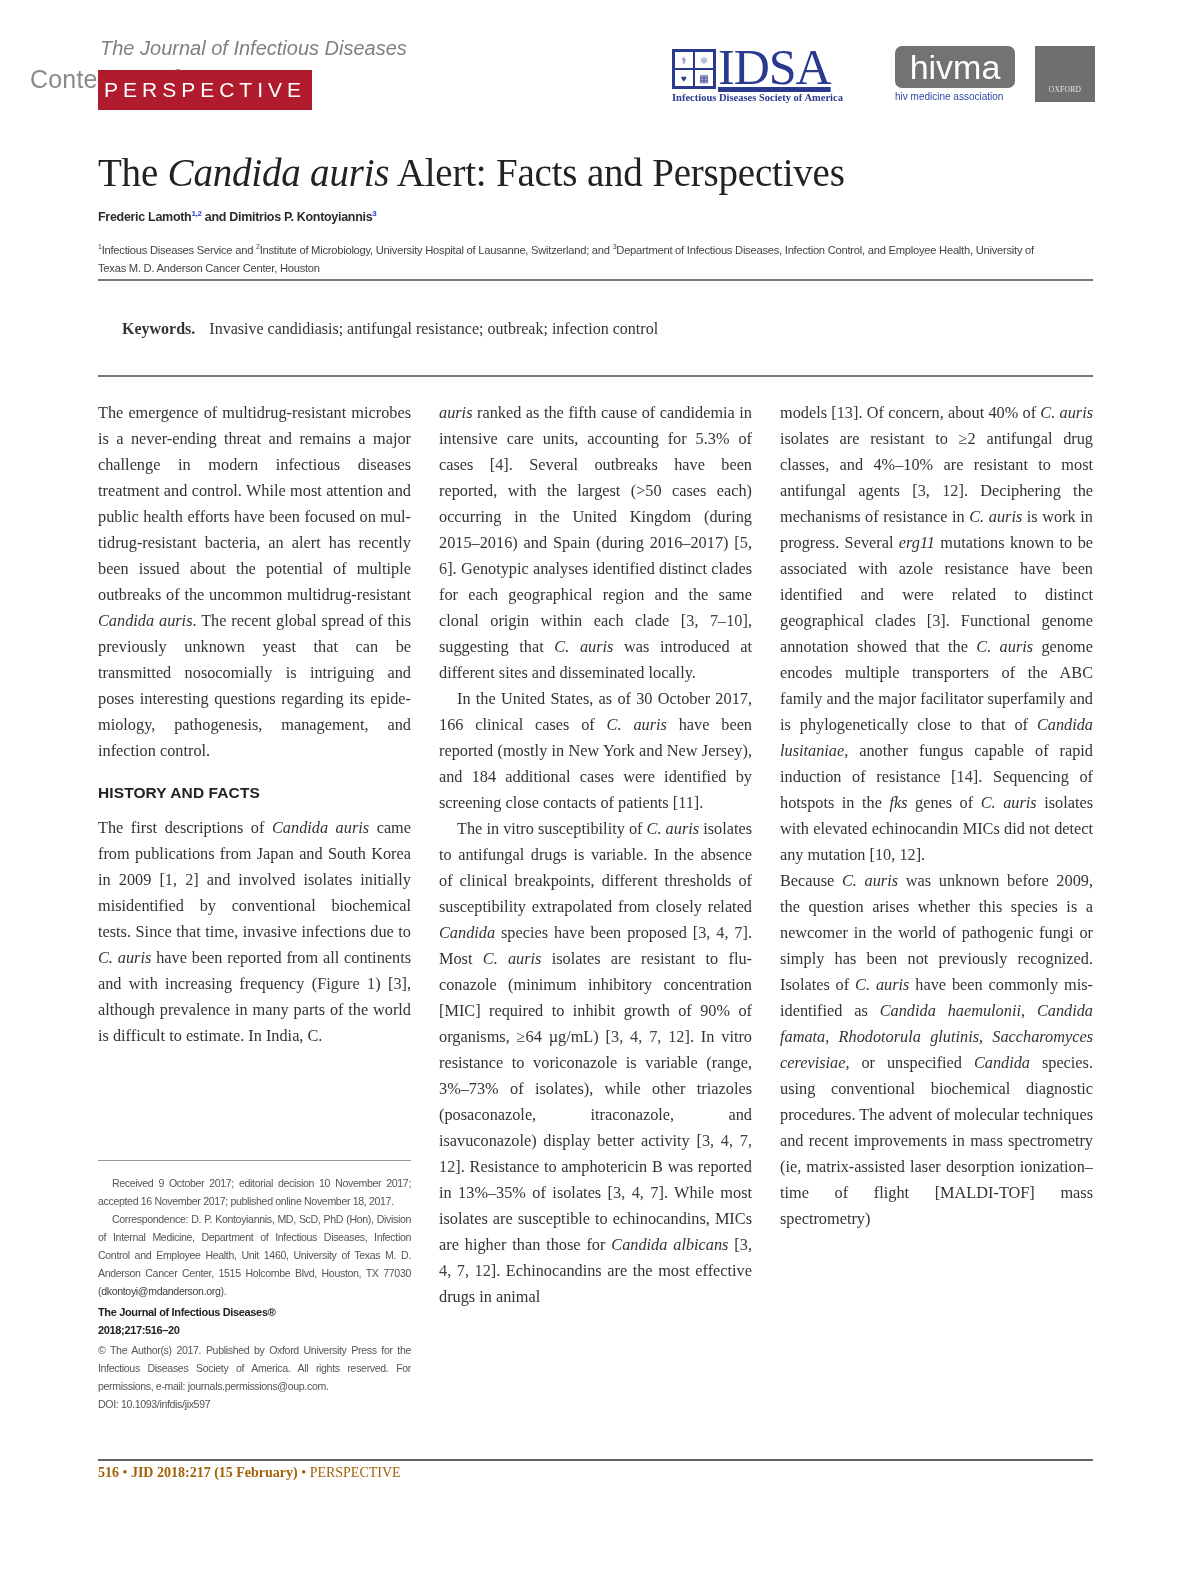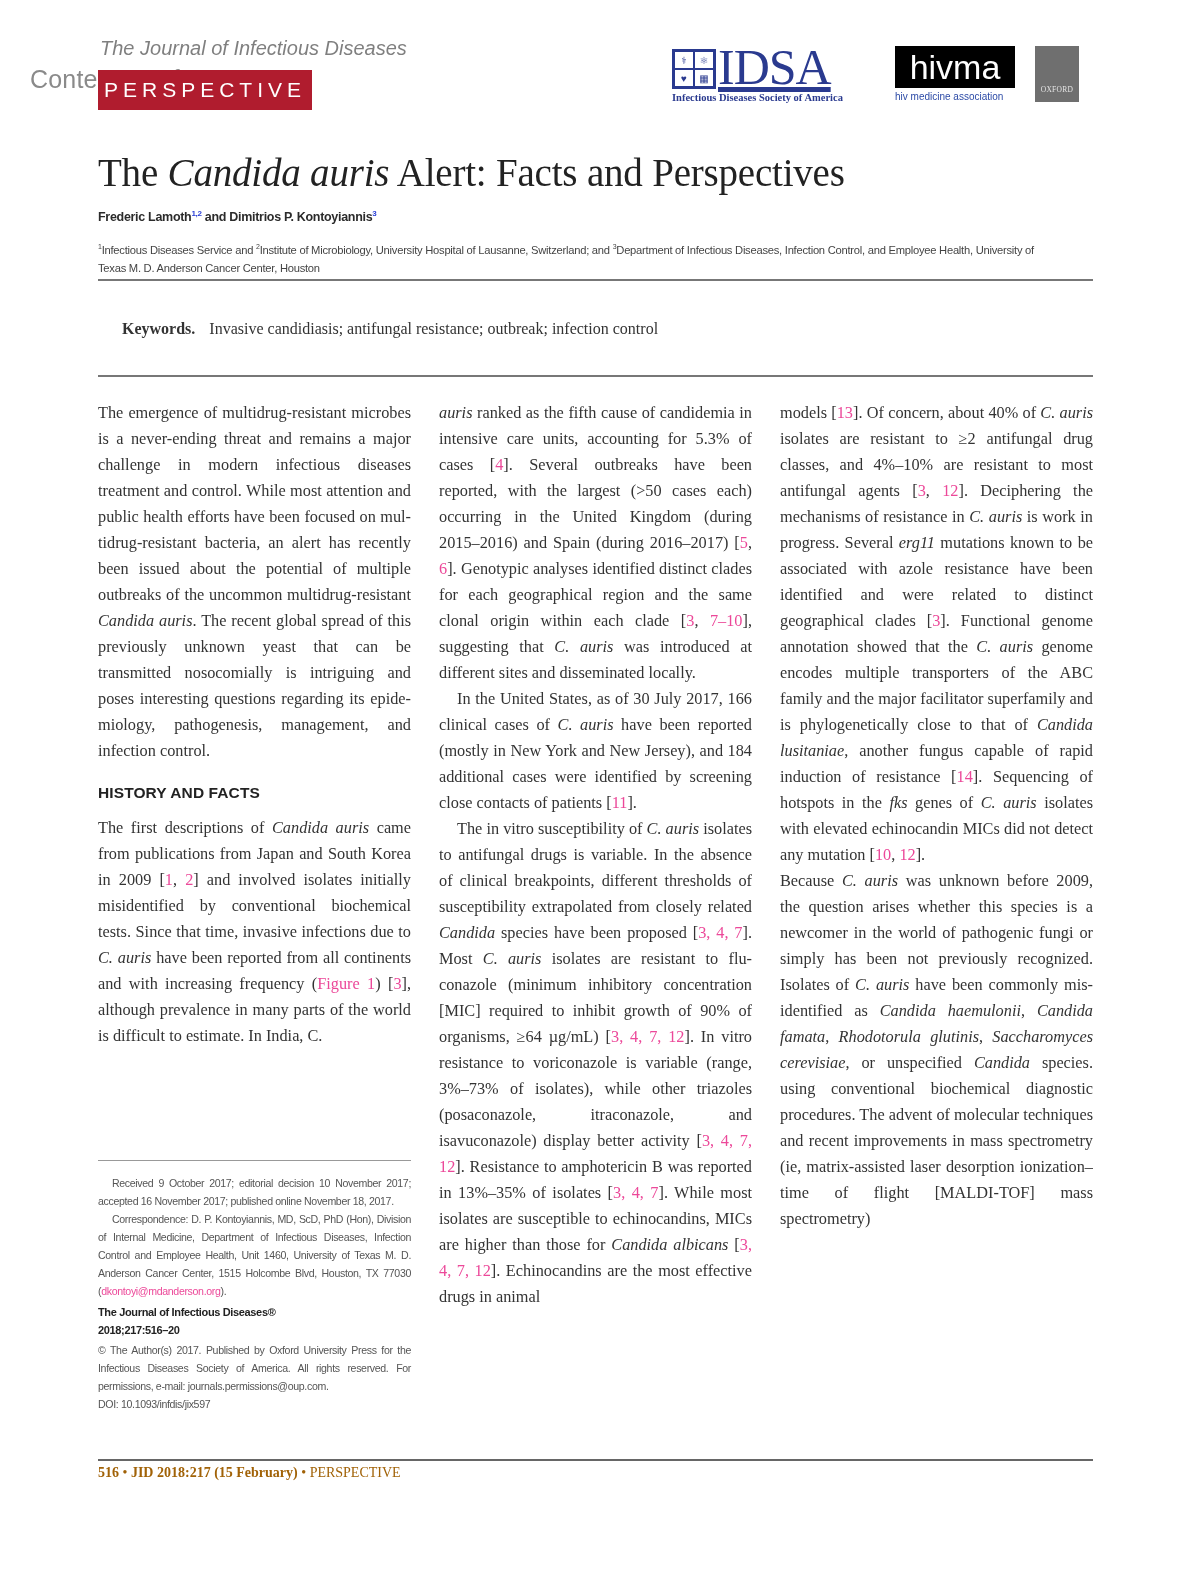--- a/index.html
+++ b/index.html
@@ -1,32 +1,32 @@
 <!DOCTYPE html>
 <html><head>
 <meta charset="utf-8">
 <style>
   html, body { margin:0; padding:0; background:#ffffff; }
   body { width:1200px; height:1580px; position:relative; overflow:hidden; color:#2b2b2b; }
-  a, .ref { color:#ec4899; text-decoration:none; }
+  a, .ref { color:#404040; text-decoration:none; }
 
   
   .watermark { position:absolute; left:30px; top:33px; font-family:"Liberation Sans",sans-serif; font-size:25px; color:#8a8a8a; letter-spacing:0.2px;margin-top:32px; }
   .journal-name { position:absolute; left:100px; top:37px; font-family:"Liberation Sans",sans-serif; font-style:italic; font-size:20px; color:#555; opacity:0.75; }
   .badge { position:absolute; left:98px; top:70px; width:214px; height:40px; background:#b01c2e; color:#fff; font-family:"Liberation Sans",sans-serif; font-size:21px; letter-spacing:5px; display:flex; align-items:center; justify-content:center; }
 
   .idsa { position:absolute; left:672px; top:45px; width:212px; height:62px; }
   .idsa .icon-box { position:absolute; left:0; top:4px; width:44px; height:40px; border:2px solid #2a3a8f; box-sizing:border-box; display:grid; grid-template-columns:1fr 1fr; grid-template-rows:1fr 1fr; }
   .idsa .icon-box span { border:1px solid #2a3a8f; font-size:10px; color:#2a3a8f; display:flex; align-items:center; justify-content:center; }
   .idsa .letters { position:absolute; left:46px; top:-4px; font-family:"Liberation Serif",serif; font-size:50px; color:#2a3a8f; letter-spacing:-1px; line-height:52px;text-decoration:underline; }
   .idsa .sub { position:absolute; left:0; top:47px; font-family:"Liberation Serif",serif; font-size:10.5px; color:#2a3a8f; white-space:nowrap; font-weight:bold; }
   .hivma { position:absolute; left:895px; top:46px; width:122px; height:58px; }
-  .hivma .box { width:120px; height:42px; background:#000000; border-radius:0; color:#fff; font-family:"Liberation Sans",sans-serif; font-size:34px; display:flex; align-items:center; justify-content:center; letter-spacing:0px; line-height:1; }
+  .hivma .box { width:120px; height:42px; background:#737373; border-radius:7px; color:#fff; font-family:"Liberation Sans",sans-serif; font-size:34px; display:flex; align-items:center; justify-content:center; letter-spacing:0px; line-height:1; }
   .hivma .sub { font-family:"Liberation Sans",sans-serif; font-size:10px; color:#2c4aa6; margin-top:3px; white-space:nowrap; }
-  .oxford { position:absolute; left:1035px; top:46px; width:44px; height:56px; background:#6f6f6f; color:#e5e5e5; font-family:"Liberation Serif",serif; font-size:7.5px; display:flex; align-items:flex-end; justify-content:center; padding-bottom:8px; box-sizing:border-box; letter-spacing:0.3px; }
+  .oxford { position:absolute; left:1035px; top:46px; width:60px; height:56px; background:#6f6f6f; color:#e5e5e5; font-family:"Liberation Serif",serif; font-size:7.5px; display:flex; align-items:flex-end; justify-content:center; padding-bottom:8px; box-sizing:border-box; letter-spacing:0.3px; }
 
   .title { position:absolute; left:98px; top:150px; font-family:"Liberation Serif",serif; font-size:39px; color:#222; white-space:nowrap; letter-spacing:-0.2px; }
   .authors { position:absolute; left:98px; top:209px; font-family:"Liberation Sans",sans-serif; font-size:12.5px; font-weight:bold; color:#2b2b2b; letter-spacing:-0.3px; }
   .authors sup { color:#2a3fd6; font-size:8px; }
   .affil { position:absolute; left:98px; top:238px; width:960px; font-family:"Liberation Sans",sans-serif; font-size:11.2px; line-height:18px; color:#444; letter-spacing:-0.25px; }
   .affil sup { font-size:7px; }
 
   .rule { position:absolute; left:98px; width:995px; height:2px; background:#777; }
   .keywords { position:absolute; left:98px; top:320px; font-family:"Liberation Serif",serif; font-size:16px; color:#333; white-space:nowrap;margin-left:24px; }
   .keywords b { margin-right:14px; }
@@ -99,21 +99,21 @@
   <p class="jid">
       <span>The Journal of Infectious Diseases®</span>
       <span>2018;217:516–20</span>
     </p>
   <p class="copy">© The Author(s) 2017. Published by Oxford University Press for the Infectious Diseases Society of America. All rights reserved. For permissions, e-mail: journals.permissions@oup.com.</p>
   <p class="copy">DOI: 10.1093/infdis/jix597</p>
 </div>
 
 <div class="col col2">
   <p><i>auris</i><span> ranked as the fifth cause of candi­demia in intensive care units, accounting for 5.3% of cases [</span><a class="ref">4</a><span>]. Several outbreaks have been reported, with the largest (&gt;50 cases each) occurring in the United Kingdom (during 2015–2016) and Spain (during 2016–2017) [</span><a class="ref">5</a><span>, </span><a class="ref">6</a><span>]. Genotypic analyses identified distinct clades for each geographical region and the same clonal origin within each clade [</span><a class="ref">3</a><span>, </span><a class="ref">7–10</a><span>], suggesting that </span><i>C. auris</i><span> was introduced at different sites and disseminated locally.</span></p>
-  <p class="indent"><span>In the United States, as of 30 July 2017, 166 clinical cases of </span><i>C. auris</i><span> have been reported (mostly in New York and New Jersey), and 184 additional cases were identified by screening close con­tacts of patients [</span><a class="ref">11</a><span>].</span></p>
+  <p class="indent"><span>In the United States, as of 30 October 2017, 166 clinical cases of </span><i>C. auris</i><span> have been reported (mostly in New York and New Jersey), and 184 additional cases were identified by screening close con­tacts of patients [</span><a class="ref">11</a><span>].</span></p>
   <p class="indent"><span>The in vitro susceptibility of </span><i>C. auris</i><span> isolates to antifungal drugs is variable. In the absence of clinical breakpoints, dif­ferent thresholds of susceptibility extrap­olated from closely related </span><i>Candida</i><span> species have been proposed [</span><a class="ref">3, 4, 7</a><span>]. Most </span><i>C. auris</i><span> isolates are resistant to flu­conazole (minimum inhibitory concen­tration [MIC] required to inhibit growth of 90% of organisms, ≥64 µg/mL) [</span><a class="ref">3, 4, 7, 12</a><span>]. In vitro resistance to voriconazole is variable (range, 3%–73% of isolates), while other triazoles (posaconazole, itraconazole, and isavuconazole) display better activity [</span><a class="ref">3, 4, 7, 12</a><span>]. Resistance to amphotericin B was reported in 13%–35% of isolates [</span><a class="ref">3, 4, 7</a><span>]. While most iso­lates are susceptible to echinocandins, MICs are higher than those for </span><i>Candida albicans</i><span> [</span><a class="ref">3, 4, 7, 12</a><span>]. Echinocandins are the most effective drugs in animal</span></p>
 </div>
 
 <div class="col col3">
   <p><span>models [</span><a class="ref">13</a><span>]. Of concern, about 40% of </span><i>C. auris</i><span> isolates are resistant to ≥2 anti­fungal drug classes, and 4%–10% are resistant to most antifungal agents [</span><a class="ref">3</a><span>, </span><a class="ref">12</a><span>]. Deciphering the mechanisms of resistance in </span><i>C. auris</i><span> is work in prog­ress. Several </span><i>erg11</i><span> mutations known to be associated with azole resistance have been identified and were related to dis­tinct geographical clades [</span><a class="ref">3</a><span>]. Functional genome annotation showed that the </span><i>C. auris</i><span> genome encodes multiple trans­porters of the ABC family and the major facilitator superfamily and is phylogenet­ically close to that of </span><i>Candida lusitaniae</i><span>, another fungus capable of rapid induc­tion of resistance [</span><a class="ref">14</a><span>]. Sequencing of hotspots in the </span><i>fks</i><span> genes of </span><i>C. auris</i><span> iso­lates with elevated echinocandin MICs did not detect any mutation [</span><a class="ref">10</a><span>, </span><a class="ref">12</a><span>].</span></p>
   <p><span>Because </span><i>C. auris</i><span> was unknown before 2009, the question arises whether this species is a newcomer in the world of pathogenic fungi or simply has been not previously recognized. Isolates of </span><i>C. auris</i><span> have been commonly mis­identified as </span><i>Candida haemulonii</i><span>, </span><i>Candida famata</i><span>, </span><i>Rhodotorula glutinis</i><span>, </span><i>Saccharomyces cerevisiae</i><span>, or unspecified </span><i>Candida</i><span> species. using conventional biochemical diagnostic procedures. The advent of molecular techniques and recent improvements in mass spectrometry (ie, matrix-assisted laser desorption ionization–time of flight [MALDI-TOF] mass spectrometry)</span></p>
 </div>
 
 <div class="footer-rule"></div>
 <div class="footer">

